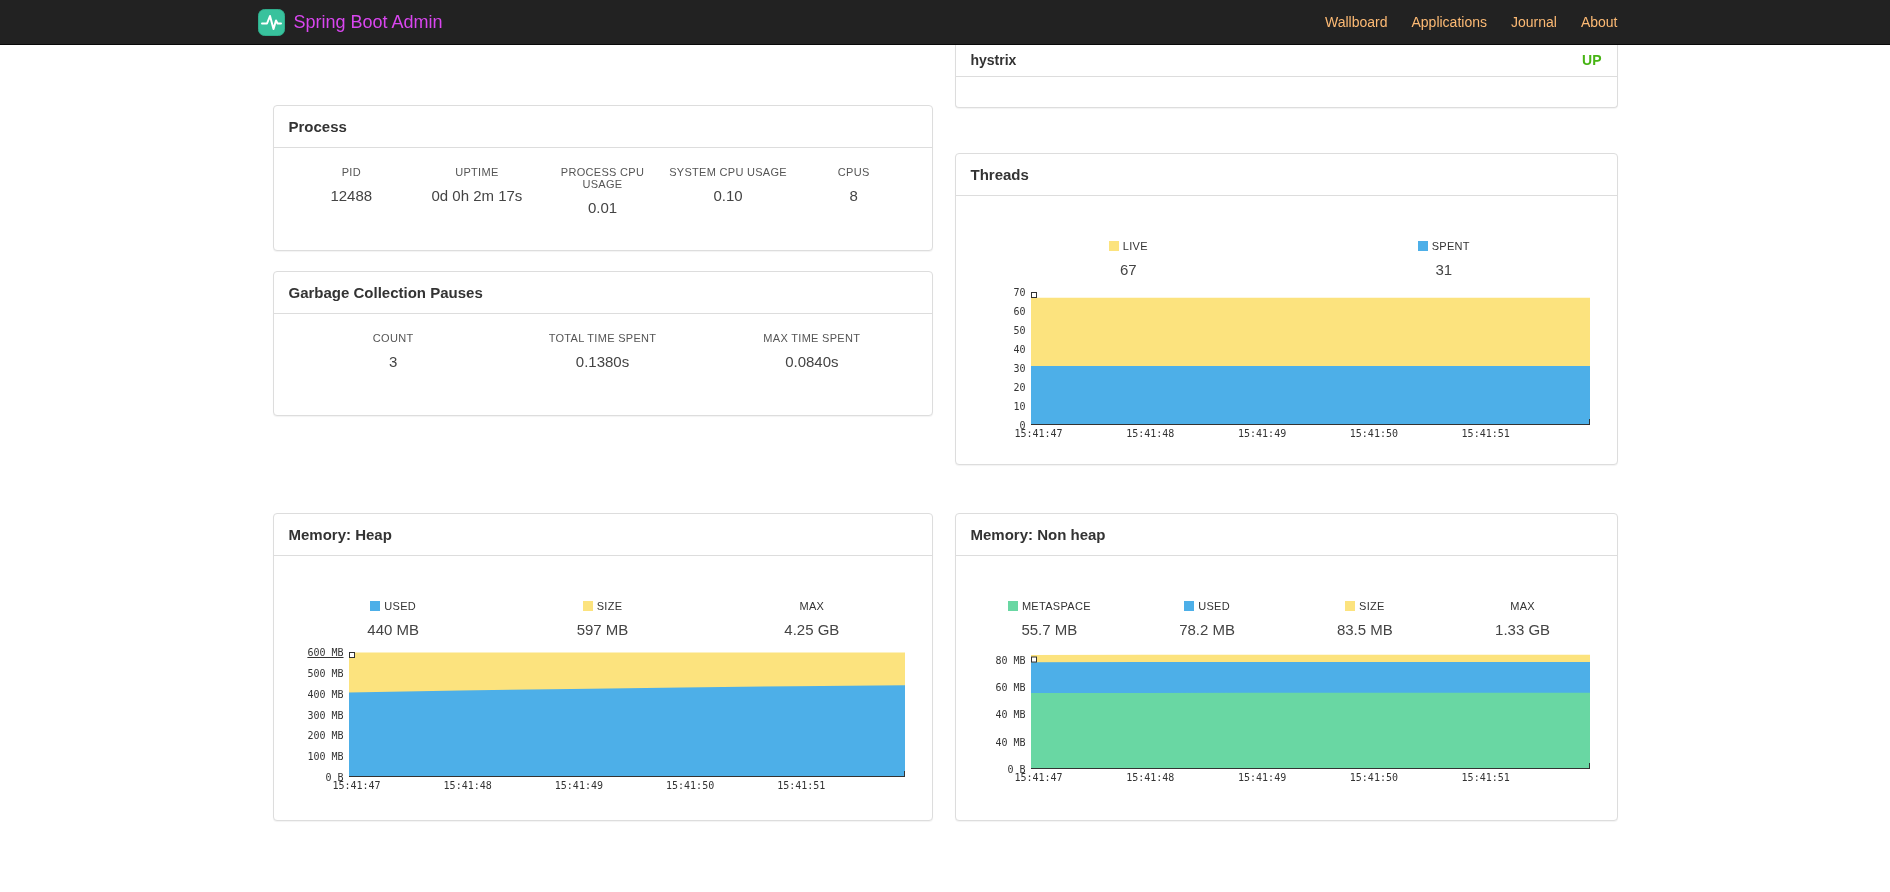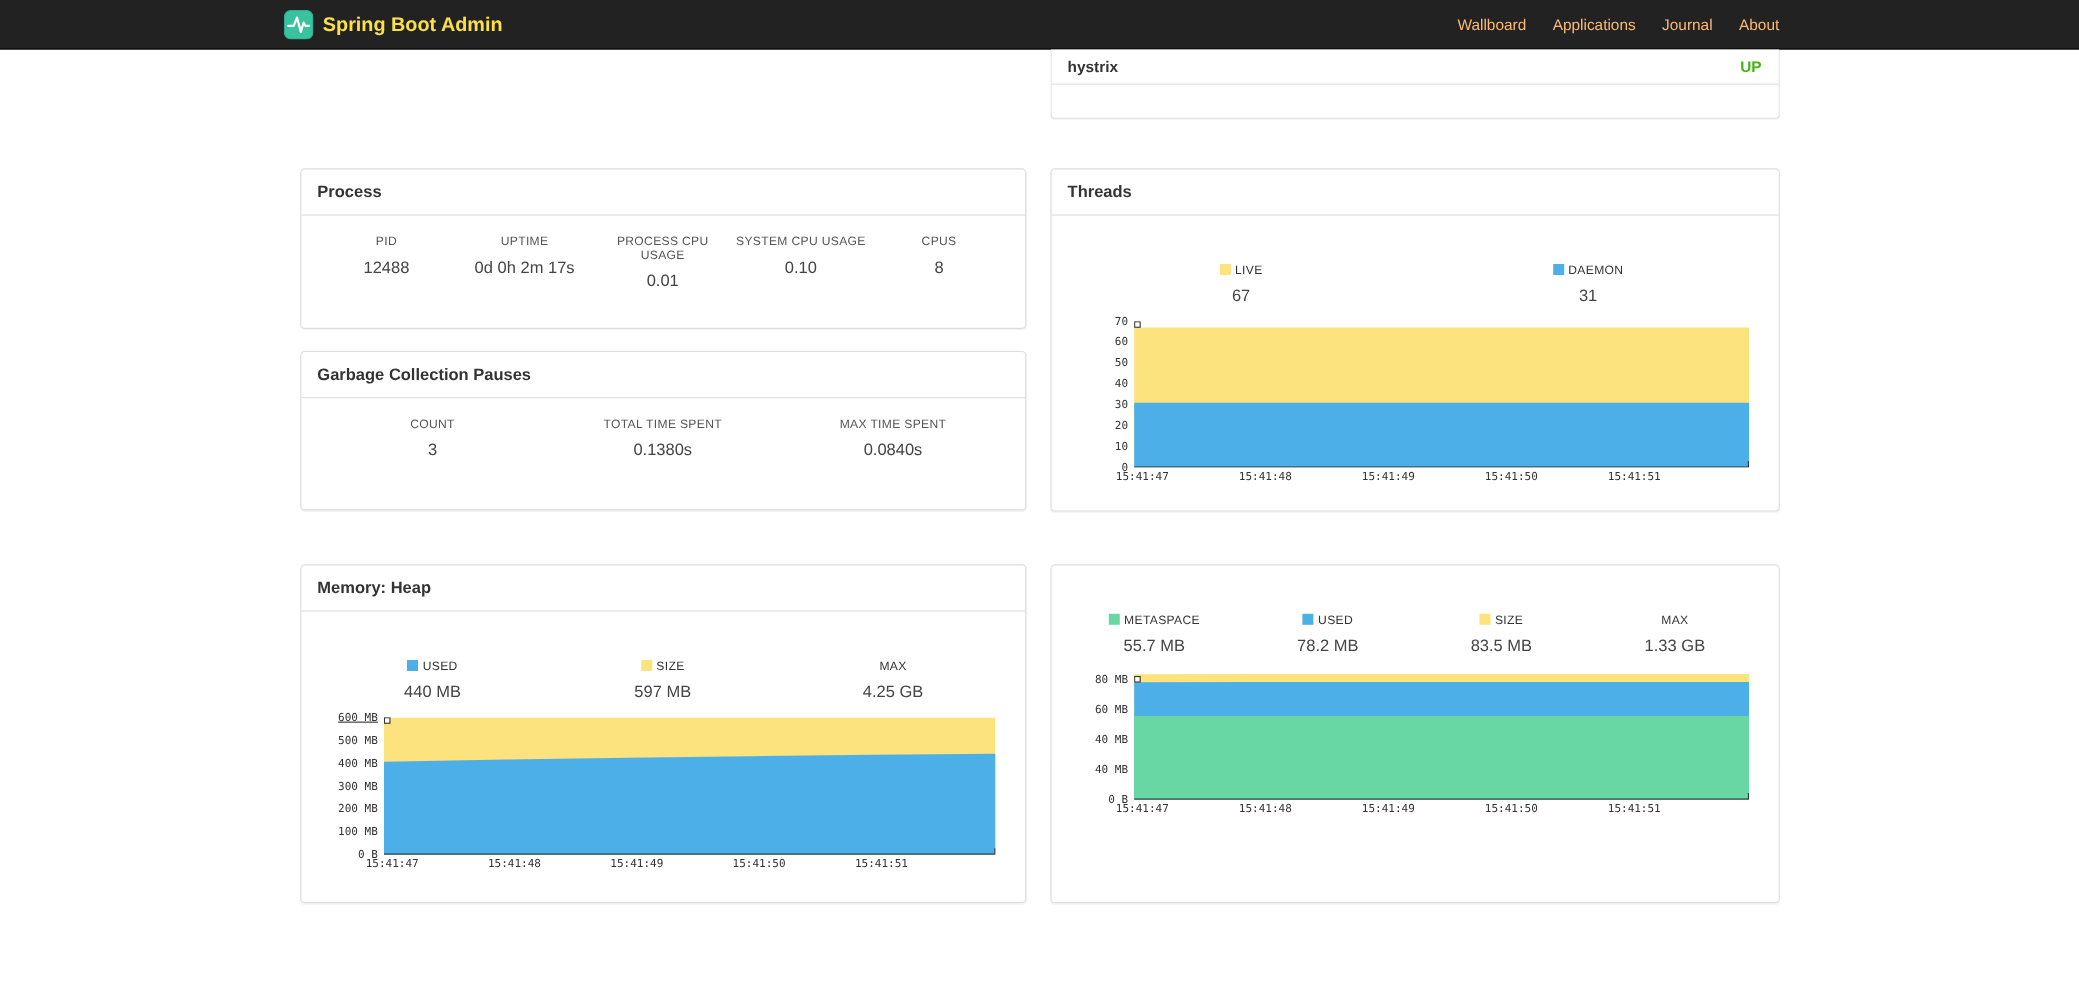--- a/index.html
+++ b/index.html
@@ -23,23 +23,23 @@
     height: 100%;
     display: flex;
     justify-content: space-between;
     align-items: center;
   }
   .brand {
     display: flex;
     align-items: center;
     gap: 9px;
     margin-left: -15px;
-    color: #fde047;
+    color: #d946ef;
     font-size: 18px;
-    font-weight: bold;
+    font-weight: normal;
     text-decoration: none;
     cursor: pointer;
   }
   .brand .logo { width: 27px; height: 27px; display: inline-block; }
   .nav-links { display: flex; align-items: center; }
   .nav-links a {
     color: #fdba74;
     font-size: 14px;
     text-decoration: none;
     padding: 0 12px;
@@ -49,21 +49,21 @@
 
   
   .container {
     width: 1345px;
     margin: 0 auto;
     display: grid;
     grid-template-columns: 660px 663px;
     column-gap: 22px;
     align-items: start;
   }
-  .col-left-r1 { padding-top: 108px; }
+  .col-left-r1 { padding-top: 60px; }
   .row2 { margin-top: 48px; }
 
   
   .panel {
     background: #fff;
     border: 1px solid #ddd;
     border-radius: 4px;
     box-shadow: 0 1px 1px rgba(0,0,0,0.05);
   }
   .panel-heading {
@@ -239,21 +239,21 @@
 
     <section class="panel p-threads">
       <div class="panel-heading">Threads</div>
       <div class="panel-body">
         <div class="legend">
           <div class="legend-item">
             <div class="legend-label"><span class="swatch sw-yellow"></span><span>LIVE</span></div>
             <div class="legend-value">67</div>
           </div>
           <div class="legend-item">
-            <div class="legend-label"><span class="swatch sw-blue"></span><span>DAEMON</span></div>
+            <div class="legend-label"><span class="swatch sw-blue"></span><span>SPENT</span></div>
             <div class="legend-value">31</div>
           </div>
         </div>
         <div class="chart">
           <div class="y-axis">
               <span style="top: -5px;">70</span>
               <span style="top: 14px;">60</span>
               <span style="top: 33px;">50</span>
               <span style="top: 52px;">40</span>
               <span style="top: 71px;">30</span>
@@ -326,20 +326,21 @@
               <span style="left: 230.4px;">15:41:49</span>
               <span style="left: 341.6px;">15:41:50</span>
               <span style="left: 452.8px;">15:41:51</span>
             </div>
         </div>
       </div>
     </div>
   </section>
 
   <section class="panel p-mem row2">
+    <div class="panel-heading">Memory: Non heap</div>
     <div class="panel-body">
       <div class="legend">
         <div class="legend-item">
           <div class="legend-label"><span class="swatch sw-green"></span><span>METASPACE</span></div>
           <div class="legend-value">55.7 MB</div>
         </div>
         <div class="legend-item">
           <div class="legend-label"><span class="swatch sw-blue"></span><span>USED</span></div>
           <div class="legend-value">78.2 MB</div>
         </div>

